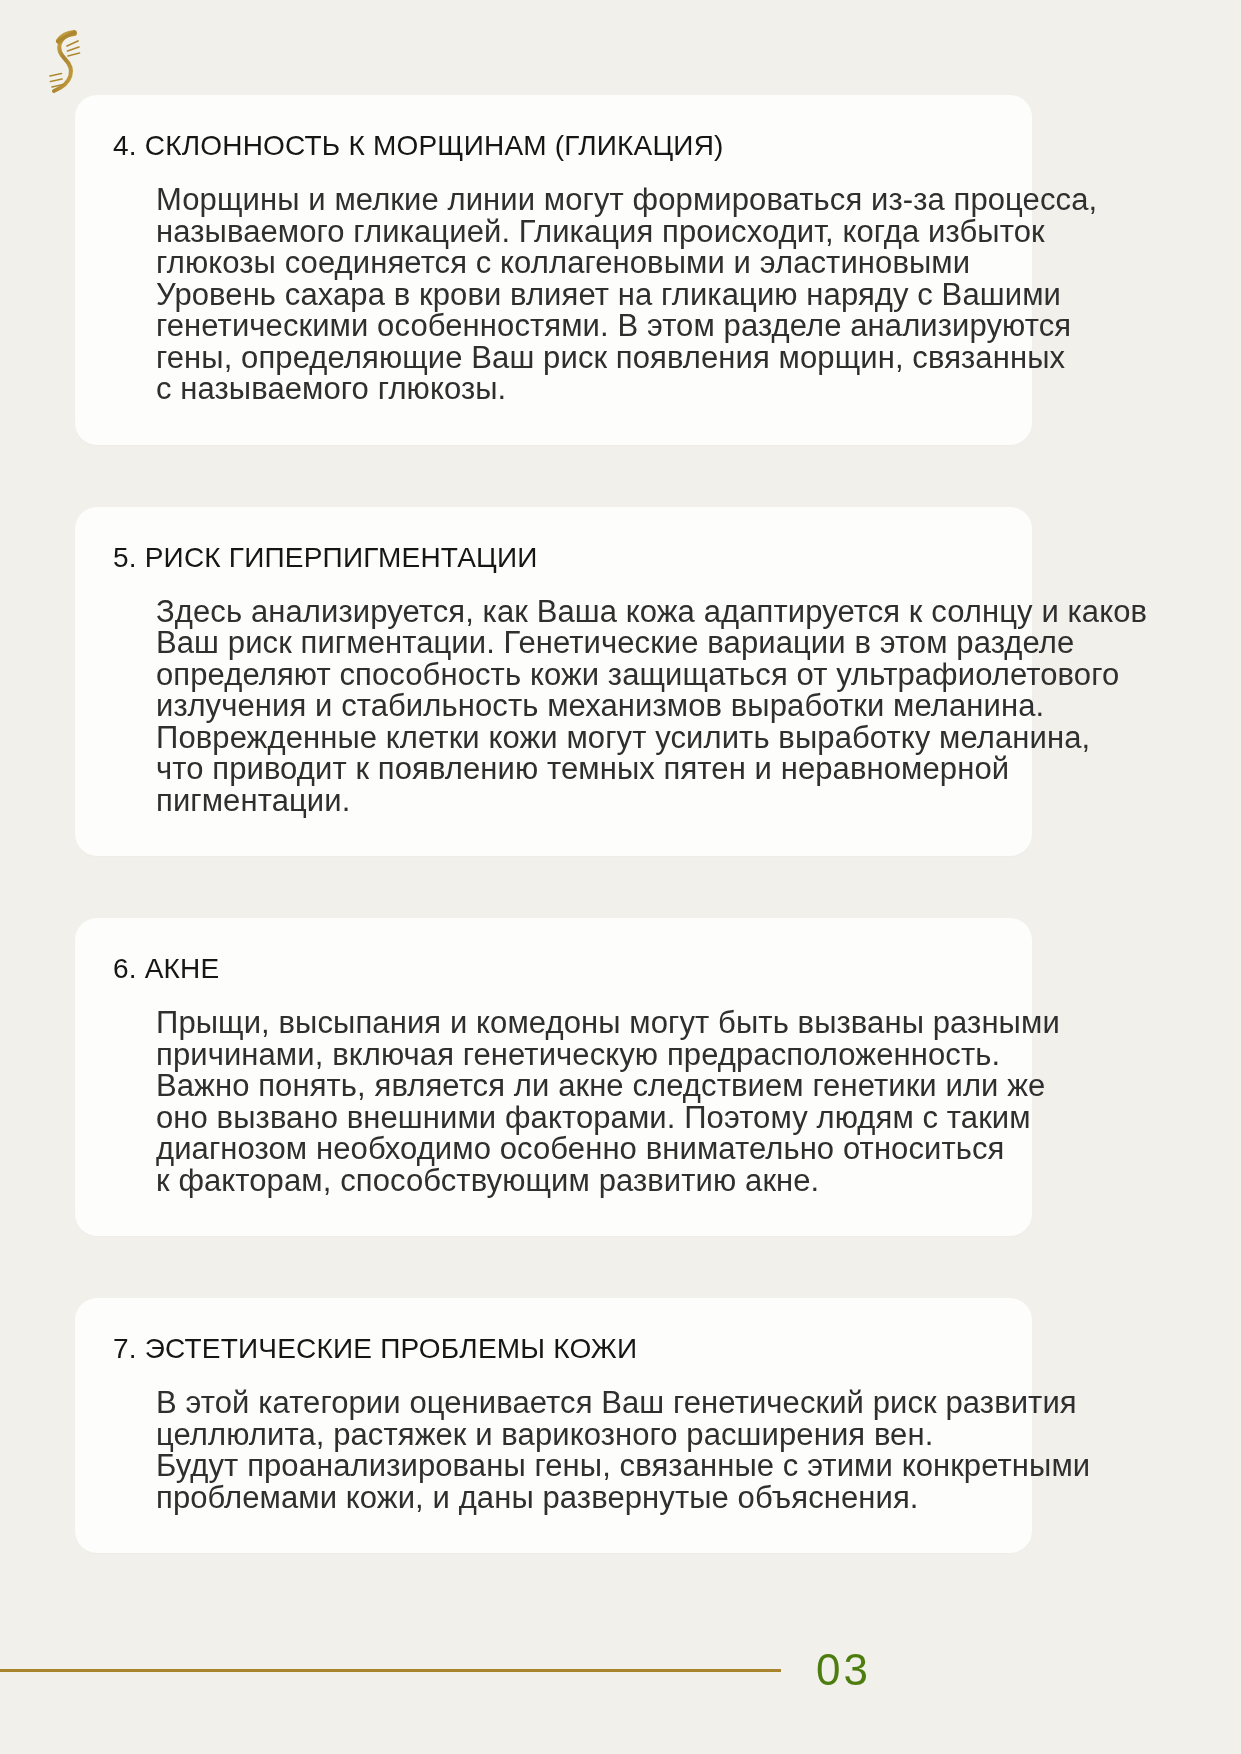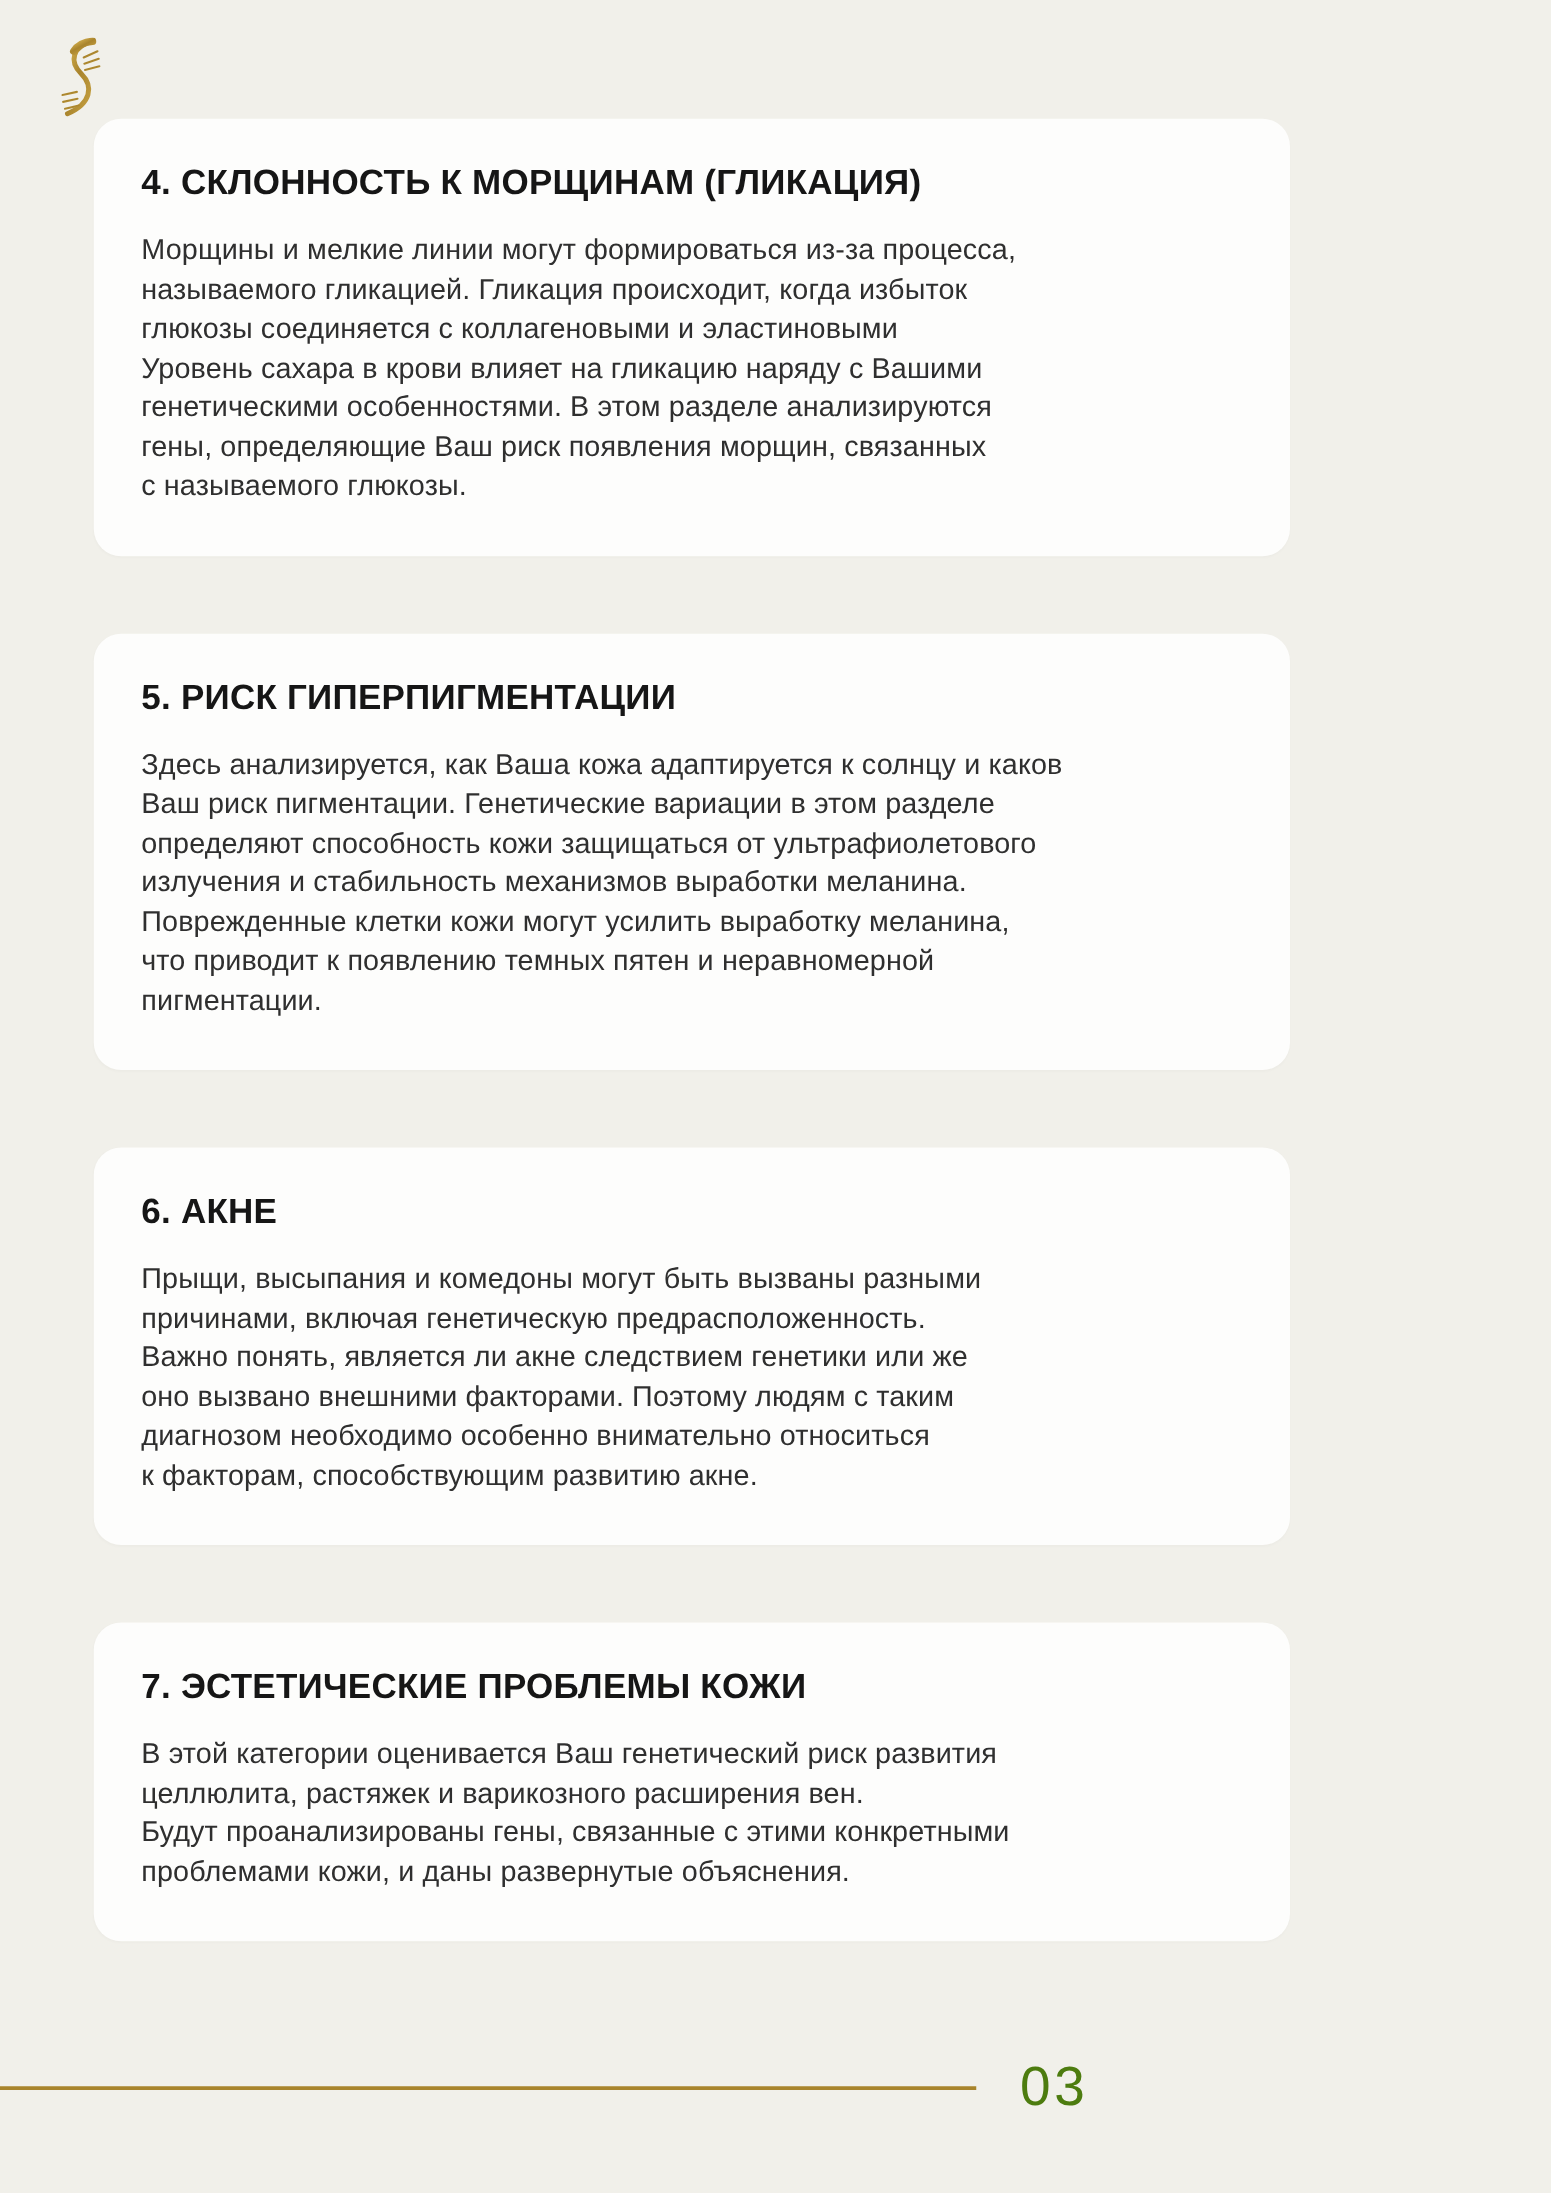--- a/index.html
+++ b/index.html
@@ -37,29 +37,30 @@
     background: #fdfdfc;
     border-radius: 22px;
     padding: 34px 38px 40px 38px;
     margin-bottom: 62px;
     box-shadow: 0 1px 2px rgba(0,0,0,0.02);
   }
   .card-title {
     margin: 0 0 22px 0;
     font-size: 28px;
     line-height: 33px;
-    font-weight: 700;
+    font-weight: 400;
     letter-spacing: 0.2px;
     color: #161616;
   }
   .card-body {
-    font-size: 23px;
+    font-size: 31px;
     line-height: 31.5px;
     letter-spacing: 0.1px;
     color: #2f2f2f;
+    margin-left: 43px;
   }
   .card-body .line {
     white-space: pre;
   }
 
   
   .footer-rule {
     position: absolute;
     left: 0;
     top: 1669px;

